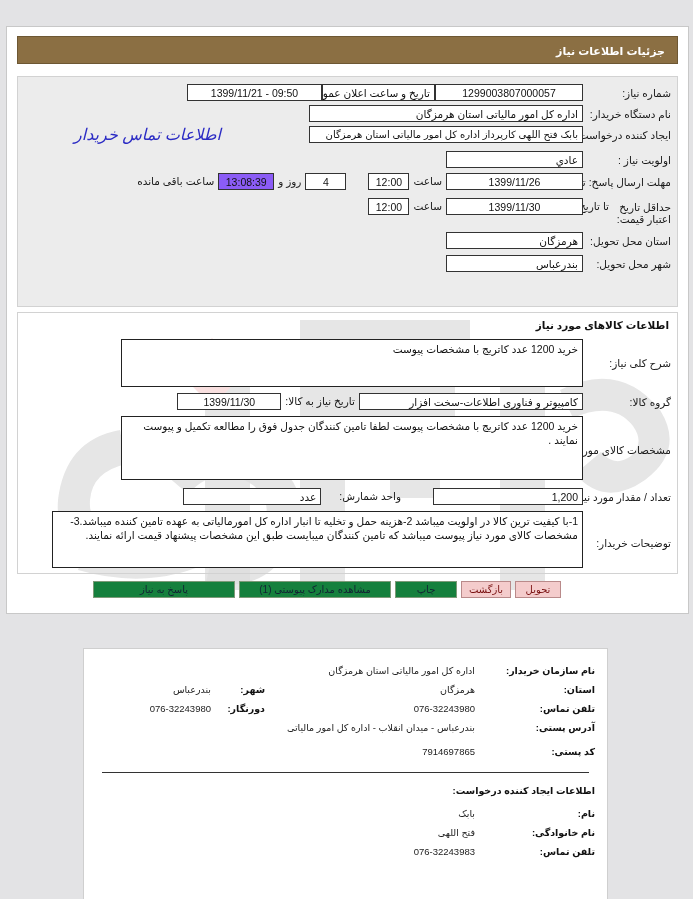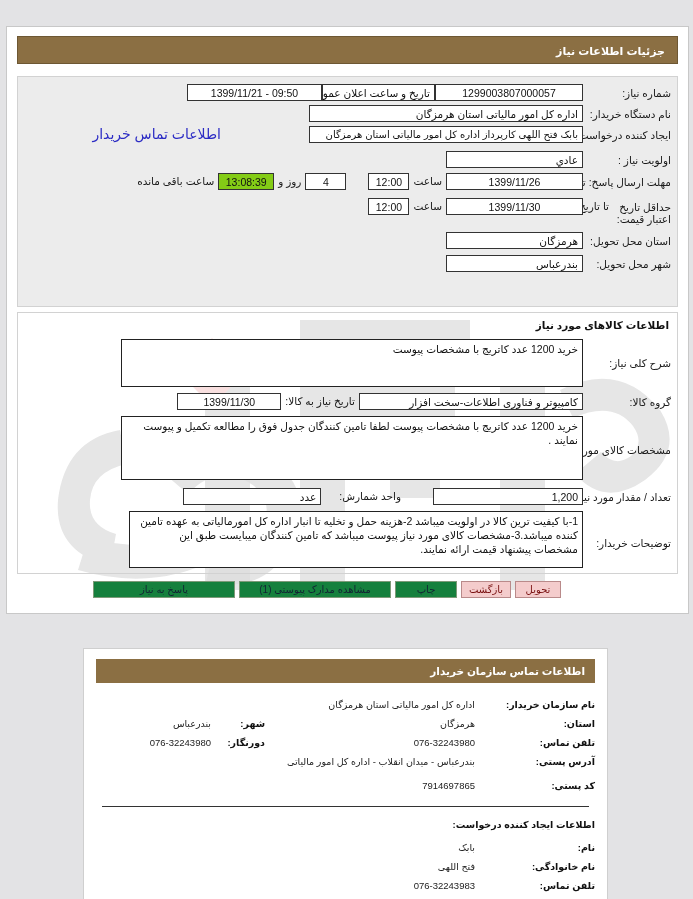--- a/index.html
+++ b/index.html
@@ -87,21 +87,21 @@
     box-sizing: border-box;
     padding: 0 4px;
     text-align: right;
     overflow: hidden;
     white-space: nowrap;
   }
   .fld.center { text-align: center; }
   .fld.ltr { direction: ltr; text-align: center; }
   .fld.num-left { direction: ltr; text-align: left; }
   .fld-yellow {
-    background: #84cc16;
+    background: #8b5cf6;
     border: 1px solid #333;
   }
   .inline-lbl {
     font-size: 10.5px;
     color: #1a1a1a;
     line-height: 17px;
     white-space: nowrap;
     padding: 0 4px;
   }
   .area {
@@ -111,24 +111,25 @@
     color: #111;
     box-sizing: border-box;
     padding: 2px 4px;
     text-align: right;
     line-height: 14px;
     overflow: hidden;
     position: relative;
   }
   .link {
     color: #2b2bc4;
-    font-size: 14px;
+    font-size: 16px;
     text-decoration: none;
     cursor: pointer;
     white-space: nowrap;
+    font-style: italic;
   }
 
   
   .btnrow {
     position: absolute;
     left: 96px;
     top: 580px;
     display: flex;
     flex-direction: row;
     gap: 4px;
@@ -318,37 +319,36 @@
 
       <div class="row" style="position:absolute; right:6px; top:175px;">
         <div class="lbl" style="width:88px;">تعداد / مقدار مورد نیاز:</div>
         <div class="fld num-left" style="width:150px; direction:rtl; text-align:right; padding-left:4px;">1,200</div>
         <div class="inline-lbl" style="padding:0 32px 0 18px;">واحد شمارش:</div>
         <div class="fld" style="width:138px;">عدد</div>
       </div>
 
       <div class="row" style="position:absolute; right:6px; top:198px;">
         <div class="lbl" style="width:88px; padding-top:26px;">توضیحات خریدار:</div>
-        <div class="area" style="width:454px; height:57px;">1-با کیفیت ترین کالا در اولویت میباشد 2-هزینه حمل و تخلیه تا انبار اداره کل امورمالیاتی به عهده تامین کننده میباشد.3-مشخصات کالای مورد نیاز پیوست میباشد که تامین کنندگان میبایست طبق این مشخصات پیشنهاد قیمت ارائه نمایند.</div>
+        <div class="area" style="width:531px; height:57px;">1-با کیفیت ترین کالا در اولویت میباشد 2-هزینه حمل و تخلیه تا انبار اداره کل امورمالیاتی به عهده تامین کننده میباشد.3-مشخصات کالای مورد نیاز پیوست میباشد که تامین کنندگان میبایست طبق این مشخصات پیشنهاد قیمت ارائه نمایند.</div>
       </div>
     </div>
 
     <div class="btnrow" style="top:554px; left:86px;">
       <div class="btn btn-red" style="width:46px;">تحویل</div>
       <div class="btn btn-red" style="width:50px;">بازگشت</div>
       <div class="btn btn-green" style="width:62px;">چاپ</div>
       <div class="btn btn-green" style="width:152px;">مشاهده مدارک پیوستی (1)</div>
       <div class="btn btn-green" style="width:142px;">پاسخ به نیاز</div>
     </div>
 
   </div>
 
   <div class="card" id="card-contact">
 
-    <div class="c-hdr">اطلاعات تماس سازمان خریدار</div>
 
     <div style="margin:14px 12px 0 12px;">
 
       <div class="c-row">
         <div class="c-lbl" style="width:112px;">نام سازمان خریدار:</div>
         <div class="c-val" style="width:210px;">اداره کل امور مالیاتی استان هرمزگان</div>
       </div>
 
       <div class="c-row">
         <div class="c-lbl" style="width:112px;">استان:</div>

